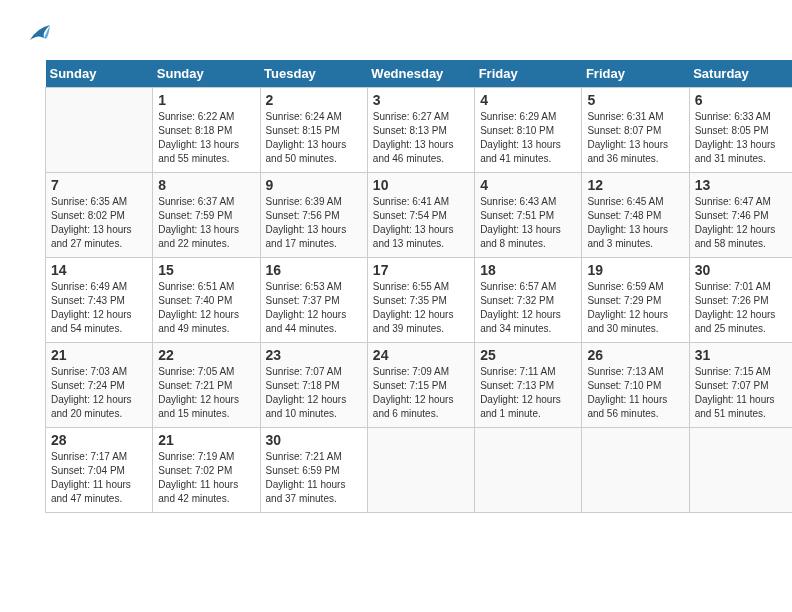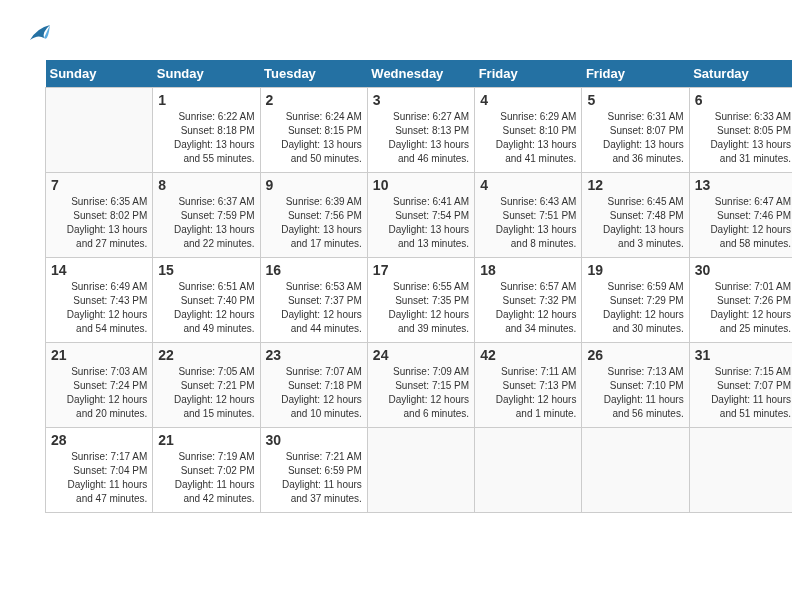--- a/index.html
+++ b/index.html
@@ -71,21 +71,20 @@
       font-size: 14px;
       font-weight: bold;
       color: #333;
       display: block;
       margin-bottom: 2px;
     }
     .day-info {
       font-size: 10px;
       color: #333;
       line-height: 1.4;
-      text-align: right;
     }
     .empty-cell {
       background: #f9f9f9;
     }
     tr:nth-child(even) td {
       background-color: #fafafa;
     }
   </style>
 </head>
 <body>
@@ -269,21 +268,21 @@
           Sunrise: 7:07 AM<br>Sunset: 7:18 PM<br>Daylight: 12 hours and 10 minutes.
         </div>
       </td>
         <td>
         <span class="day-number">24</span>
         <div class="day-info">
           Sunrise: 7:09 AM<br>Sunset: 7:15 PM<br>Daylight: 12 hours and 6 minutes.
         </div>
       </td>
         <td>
-        <span class="day-number">42</span>
+        <span class="day-number">25</span>
         <div class="day-info">
           Sunrise: 7:11 AM<br>Sunset: 7:13 PM<br>Daylight: 12 hours and 1 minute.
         </div>
       </td>
         <td>
         <span class="day-number">26</span>
         <div class="day-info">
           Sunrise: 7:13 AM<br>Sunset: 7:10 PM<br>Daylight: 11 hours and 56 minutes.
         </div>
       </td>

